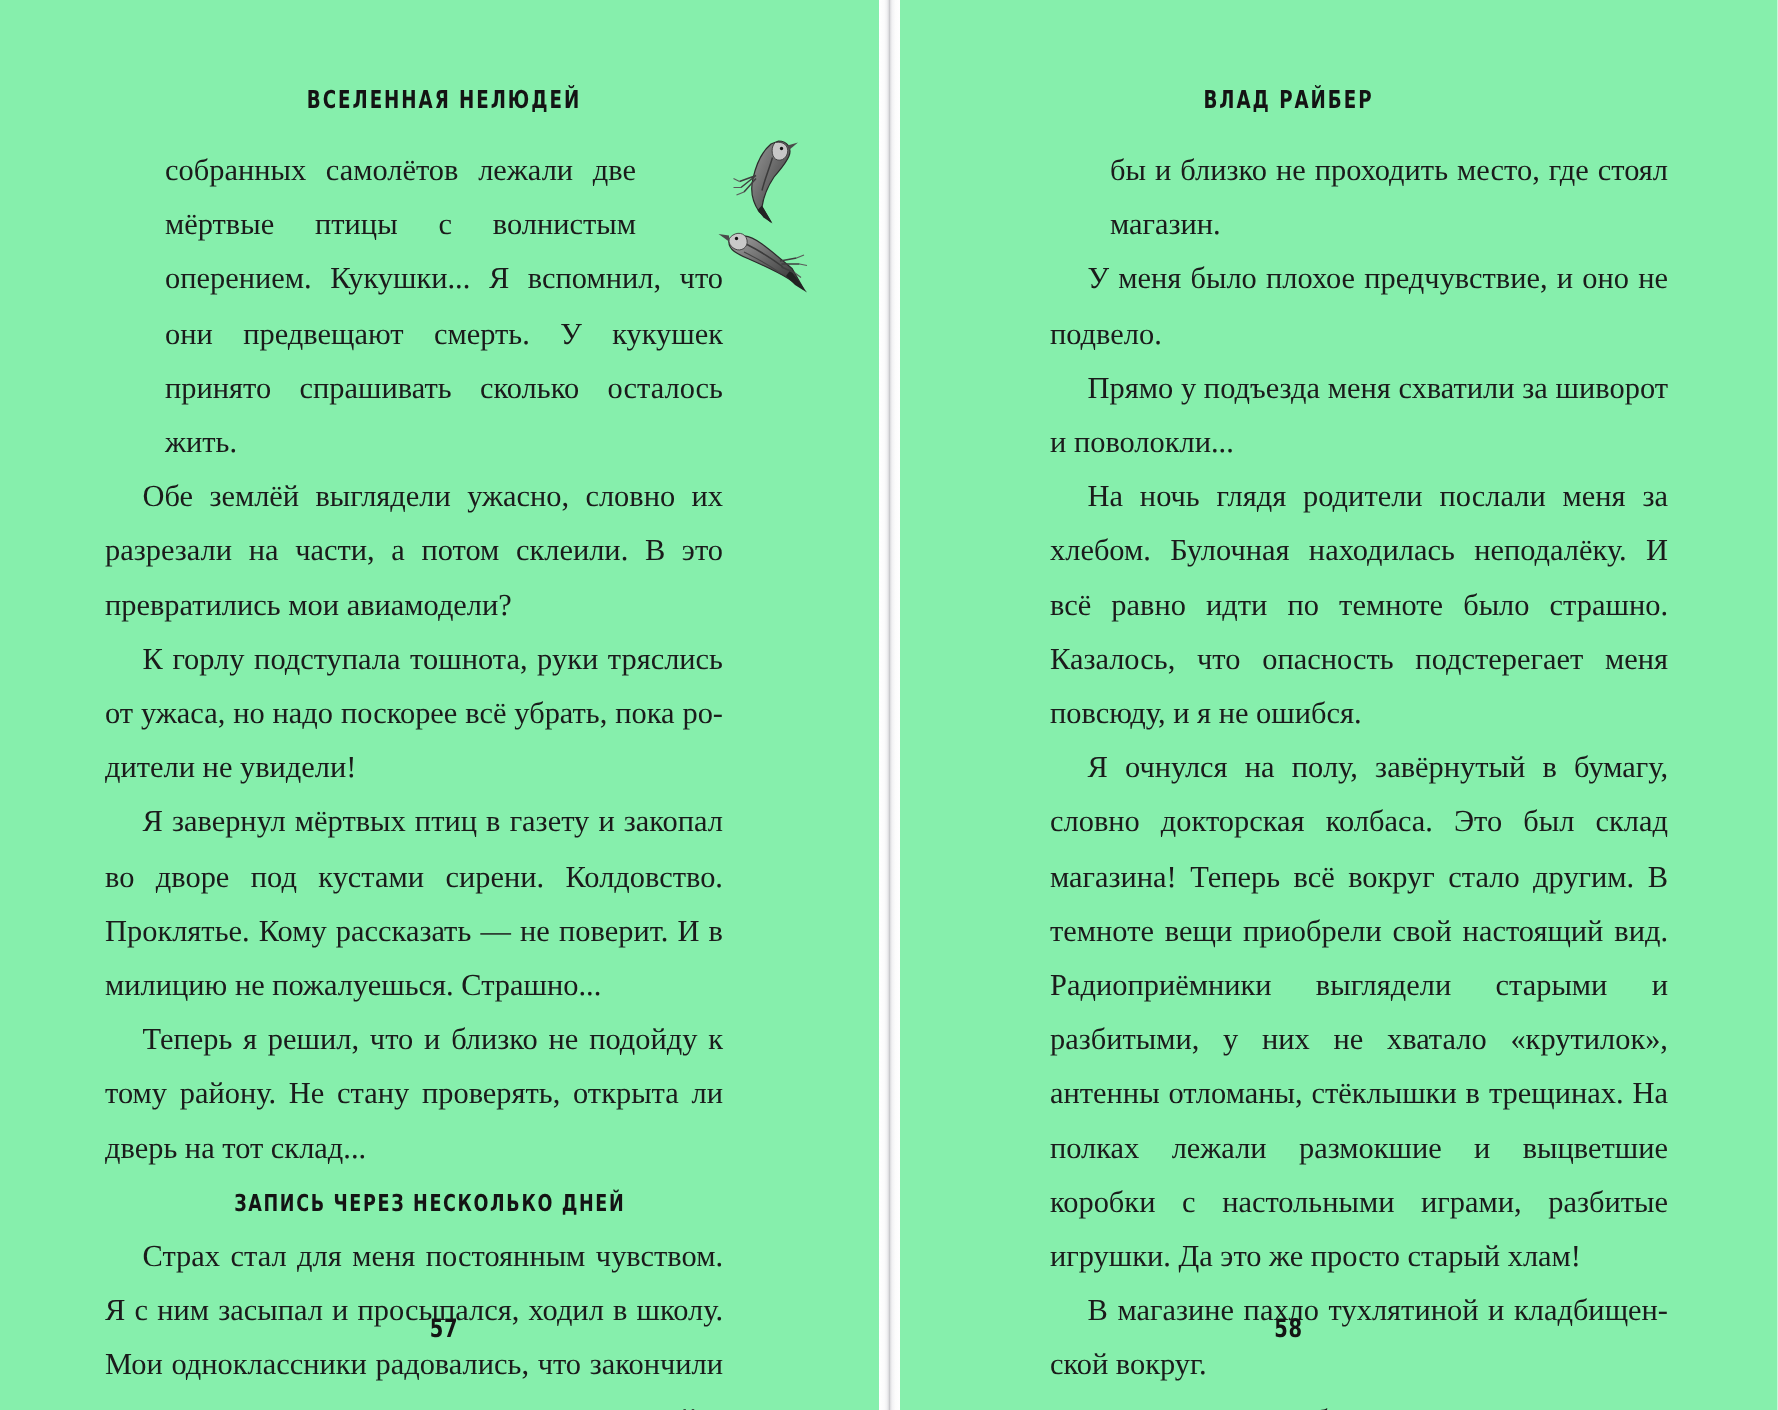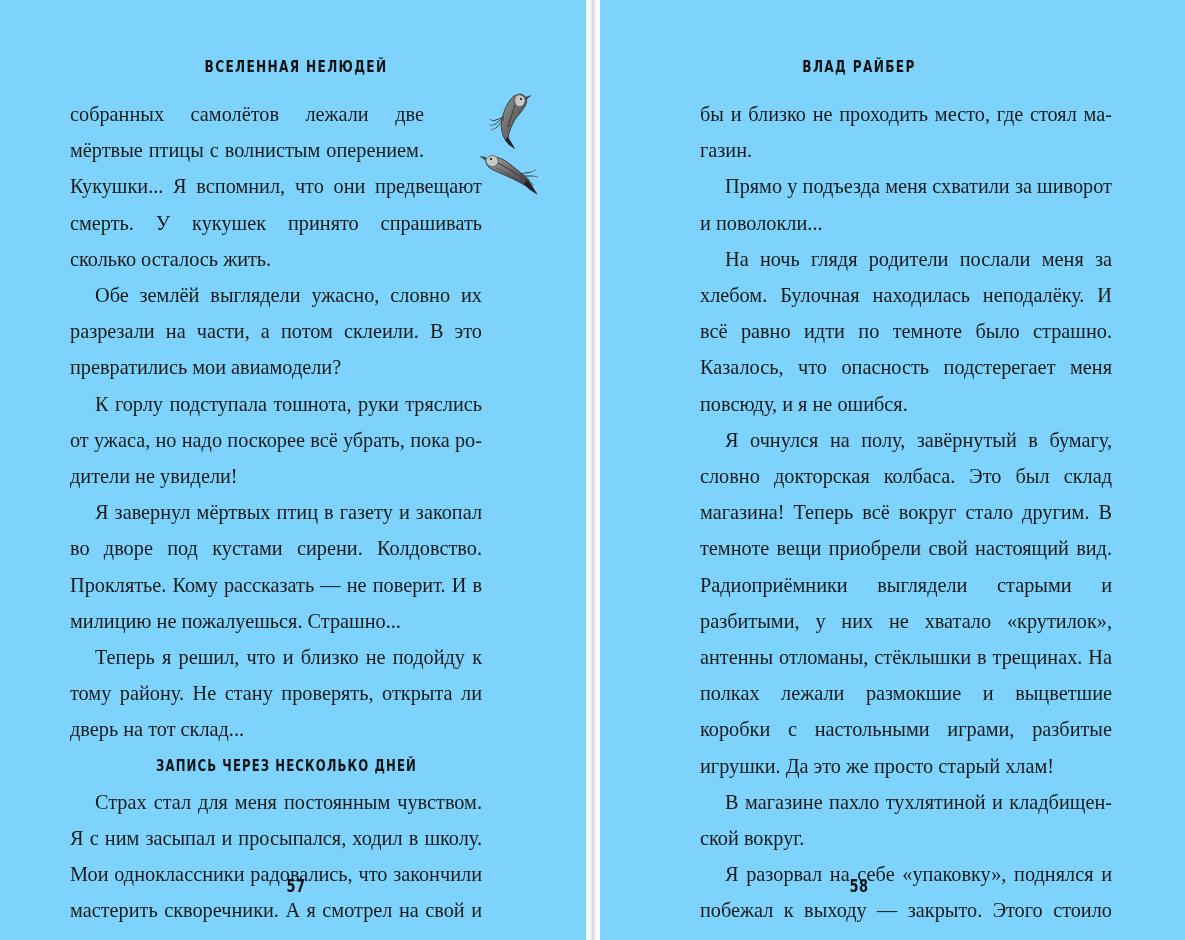--- a/index.html
+++ b/index.html
@@ -12,21 +12,21 @@
     height: 940px;
     font-family: "Liberation Serif", "DejaVu Serif", serif;
     color: #1a1a1a;
     overflow: hidden;
   }
 
   .spread {
     position: relative;
     width: 1185px;
     height: 940px;
-    background: #7dd3fc;
+    background: #86efac;
   }
 
   
   .gutter {
     position: absolute;
     top: 0;
     bottom: 0;
     left: 586px;
     width: 14px;
     background: linear-gradient(to right,
@@ -77,20 +77,21 @@
   .page-left .textblock  { left: 70px;  width: 412px; }
   .page-right .textblock { left: 700px; width: 412px; }
   .page-right .textblock { left: 107px; width: 412px; }
 
   .textblock p {
     margin: 0;
     text-indent: 25px;
   }
   .textblock p.cont {
     text-indent: 0;
+    margin-left: 40px;
   }
 
   .subhead {
     margin: 24px 0 16px 0;
     text-align: center;
     text-indent: 0;
     font-family: "DejaVu Sans Condensed", "Liberation Sans Narrow", "Liberation Sans", sans-serif;
     font-weight: 700;
     font-size: 15.5px;
     letter-spacing: 1.3px;
@@ -225,20 +226,21 @@
 
   <div class="gutter"></div>
 
   <div class="page page-right">
 
     <div class="running-head">ВЛАД РАЙБЕР</div>
 
     <div class="textblock">
       <p class="cont">бы и близко не проходить место, где стоял ма­газин.</p>
 
+      <p>У меня было плохое предчувствие, и оно не подвело.</p>
 
       <p>Прямо у подъезда меня схватили за шиворот и поволокли...</p>
 
       <p>На ночь глядя родители послали меня за хлебом. Булочная находилась неподалёку. И всё равно идти по темноте было страшно. Казалось, что опасность подстерегает меня повсюду, и я не ошибся.</p>
 
       <p>Я очнулся на полу, завёрнутый в бумагу, слов­но докторская колбаса. Это был склад магазина! Теперь всё вокруг стало другим. В темноте ве­щи приобрели свой настоящий вид. Радиопри­ёмники выглядели старыми и разбитыми, у них не хватало «крутилок», антенны отломаны, стё­клышки в трещинах. На полках лежали размок­шие и выцветшие коробки с настольными игра­ми, разбитые игрушки. Да это же просто старый хлам!</p>
 
       <p>В магазине пахло тухлятиной и кладбищен­ской вокруг.</p>
 
       <p>Я разорвал на себе «упаковку», поднялся и по­бежал к выходу — закрыто. Этого стоило ожи­дать.</p>

